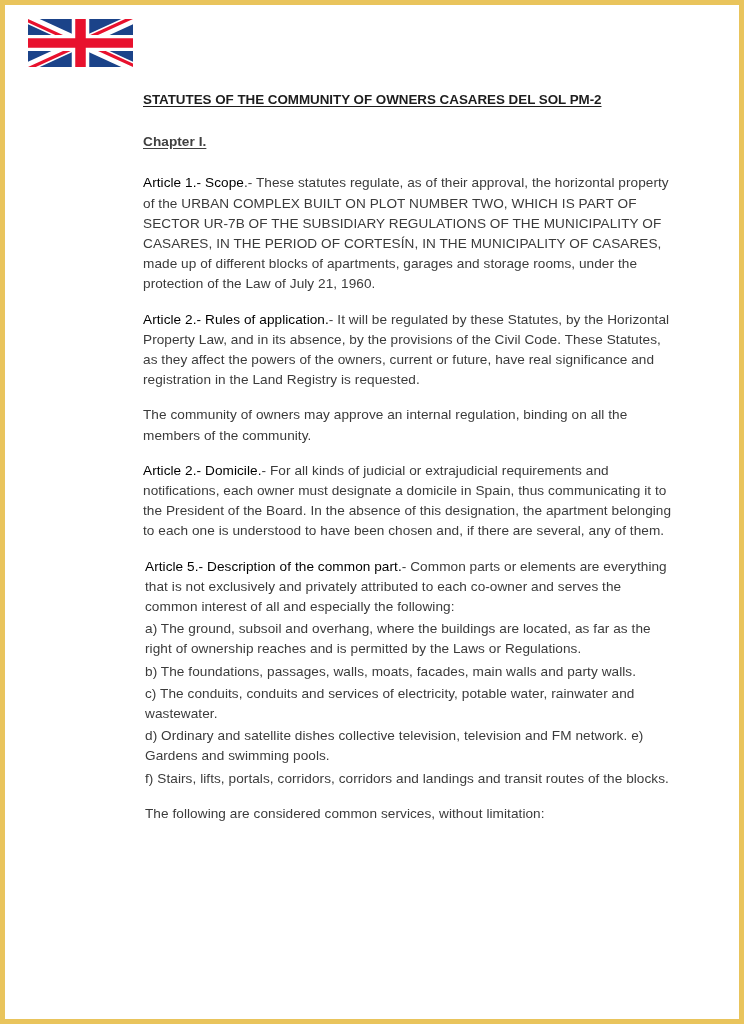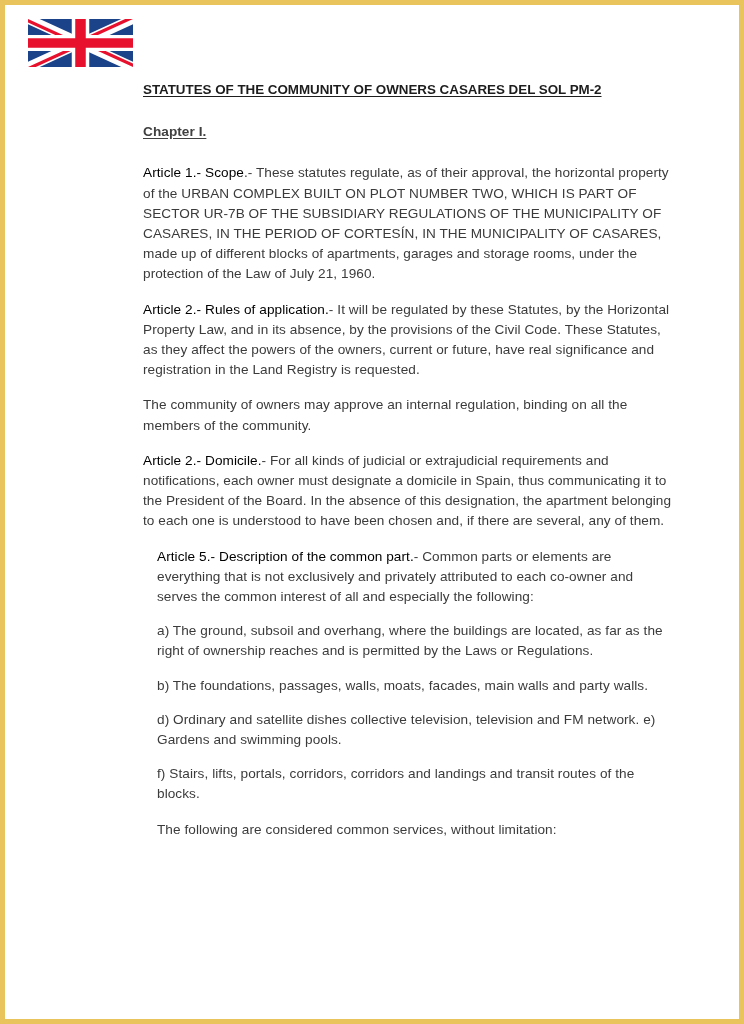--- a/index.html
+++ b/index.html
@@ -38,21 +38,21 @@
   .flag-wrap svg {
     display: block;
     width: 105px;
     height: 48px;
   }
 
   
   .doc {
     position: absolute;
     left: 138px;
-    top: 75px;
+    top: 85px;
     width: 535px;
     color: #3b3b3b;
     font-size: 13.6px;
     line-height: 20.2px;
     letter-spacing: 0.005em;
   }
 
   .doc p {
     margin: 0 0 15px 0;
   }
@@ -77,21 +77,21 @@
     text-underline-offset: 2px;
   }
   .chapter .tail {
     font-weight: bold;
     text-decoration: none;
   }
   .lead {
     font-weight: normal;
     color: #000000;
   }
-  .block-list p { margin: 14px; }
+  .block-list p { margin: 2px; }
   .para-gap { margin-bottom: 15px !important; }
   .tight { margin-bottom: 0 !important; }
 </style>
 </head>
 <body>
 
 <div class="page">
   <div class="page-inner">
 
     <div class="flag-wrap">
@@ -120,20 +120,21 @@
       <p>The community of owners may approve an internal regulation, binding on all the members of the community.</p>
 
       <p><span class="lead">Article 2.- Domicile.</span><span>- For all kinds of judicial or extrajudicial requirements and notifications, each owner must designate a domicile in Spain, thus communicating it to the President of the Board. In the absence of this designation, the apartment belonging to each one is understood to have been chosen and, if there are several, any of them.</span></p>
 
 
 
       <div class="block-list">
         <p class="tight"><span class="lead">Article 5.- Description of the common part.</span><span>- Common parts or elements are everything that is not exclusively and privately attributed to each co-owner and serves the common interest of all and especially the following:</span></p>
         <p class="tight">a) The ground, subsoil and overhang, where the buildings are located, as far as the right of ownership reaches and is permitted by the Laws or Regulations.</p>
         <p class="tight">b) The foundations, passages, walls, moats, facades, main walls and party walls.</p>
+        <p class="tight">c) The conduits, conduits and services of electricity, potable water, rainwater and wastewater.</p>
         <p class="tight">d) Ordinary and satellite dishes collective television, television and FM network. e) Gardens and swimming pools.</p>
         <p class="para-gap">f) Stairs, lifts, portals, corridors, corridors and landings and transit routes of the blocks.</p>
         <p class="tight">The following are considered common services, without limitation:</p>
       </div>
 
     </div>
   </div>
 </div>
 
 </body></html>

